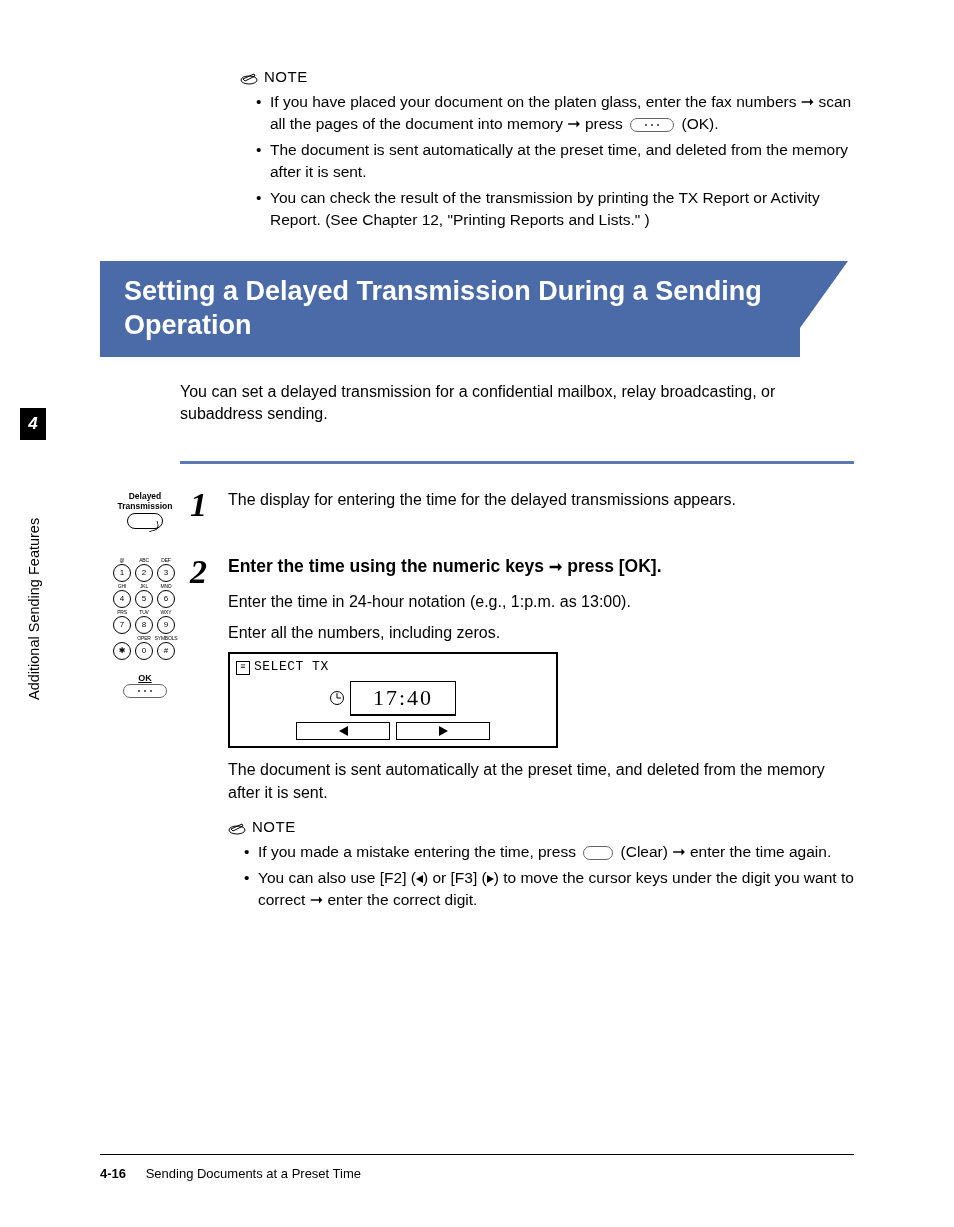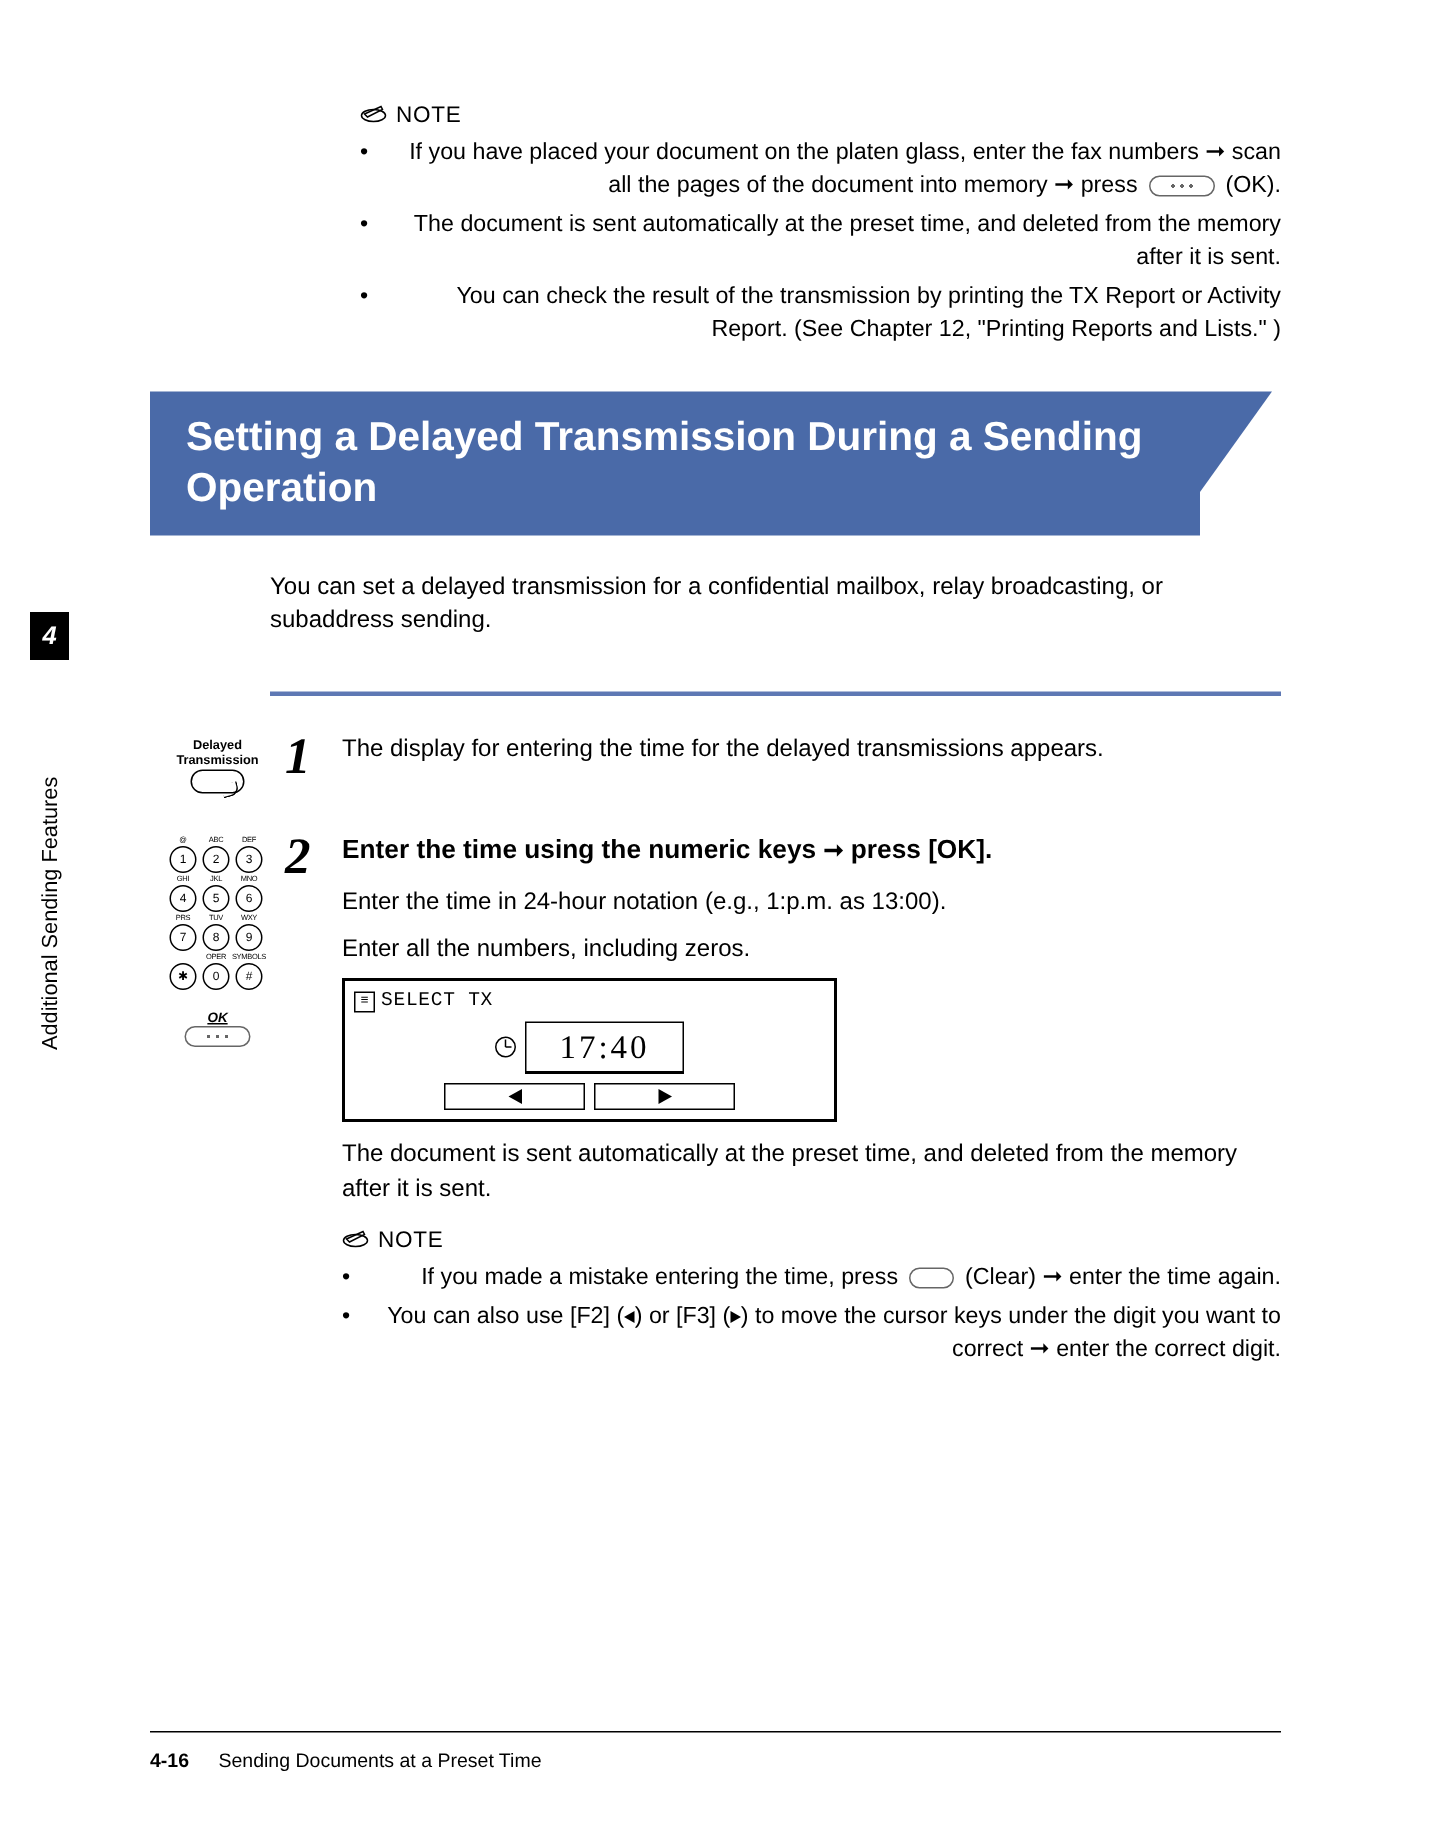--- a/index.html
+++ b/index.html
@@ -7,24 +7,24 @@
     width: 954px;
     height: 1227px;
     background: #ffffff;
     font-family: Arial, Helvetica, sans-serif;
     color: #000;
     position: relative;
     padding: 68px 100px 60px 100px;
   }
 
   .note-block { margin-left: 140px; margin-bottom: 30px; }
-  .note-head { display: flex; align-items: flex-start; gap: 6px; margin-bottom: 6px; }
+  .note-head { display: flex; align-items: flex-end; gap: 6px; margin-bottom: 6px; }
   .note-icon { width: 18px; height: 14px; }
   .note-label { font-size: 15px; letter-spacing: 0.5px; }
-  .note-list { list-style: none; font-size: 15.5px; line-height: 1.42; margin-left: 0; text-align: right; }
+  .note-list { list-style: none; font-size: 15.5px; line-height: 1.42; margin-left: 16px; }
   .note-list li { position: relative; padding-left: 14px; margin-bottom: 4px; }
   .note-list li::before { content: "•"; position: absolute; left: 0; top: 0; }
   .arrow { display: inline-block; font-size: 16px; line-height: 14px; vertical-align: baseline; }
   .ok-btn-inline {
     display: inline-block;
     width: 44px; height: 14px;
     border: 1px solid #666;
     border-radius: 8px;
     vertical-align: middle;
     position: relative;
@@ -122,21 +122,21 @@
     width: 10px; height: 8px;
     border-bottom: 1.5px solid #000;
     border-right: 1.5px solid #000;
     border-bottom-right-radius: 6px;
     transform: rotate(-15deg);
   }
 
   .keypad { display: grid; grid-template-columns: repeat(3, 20px); grid-template-rows: repeat(4, 24px) 6px 28px; gap: 2px; justify-content: center; }
   .key { width: 18px; height: 18px; border: 1px solid #000; border-radius: 50%; font-size: 8px; display: flex; align-items: center; justify-content: center; position: relative; margin-top: 5px; }
   .key-label { position: absolute; top: -8px; font-size: 5px; letter-spacing: -0.2px; white-space: nowrap; }
-  .ok-group { grid-column: 1 / span 3; display: flex; flex-direction: column; align-items: center; margin-top: 2px; font-style: italic; }
+  .ok-group { grid-column: 1 / span 3; display: flex; flex-direction: column; align-items: center; margin-top: 2px; }
   .ok-label { font-size: 9px; font-weight: bold; text-decoration: underline; }
   .ok-shape { width: 44px; height: 14px; border: 1px solid #666; border-radius: 8px; margin-top: 1px; position: relative; }
   .ok-shape::after {
     content: ""; position: absolute; left: 50%; top: 50%;
     transform: translate(-50%, -50%);
     width: 18px; height: 3px;
     background: radial-gradient(circle at 3px 1.5px, #666 1.2px, transparent 1.3px),
                 radial-gradient(circle at 9px 1.5px, #666 1.2px, transparent 1.3px),
                 radial-gradient(circle at 15px 1.5px, #666 1.2px, transparent 1.3px);
   }

